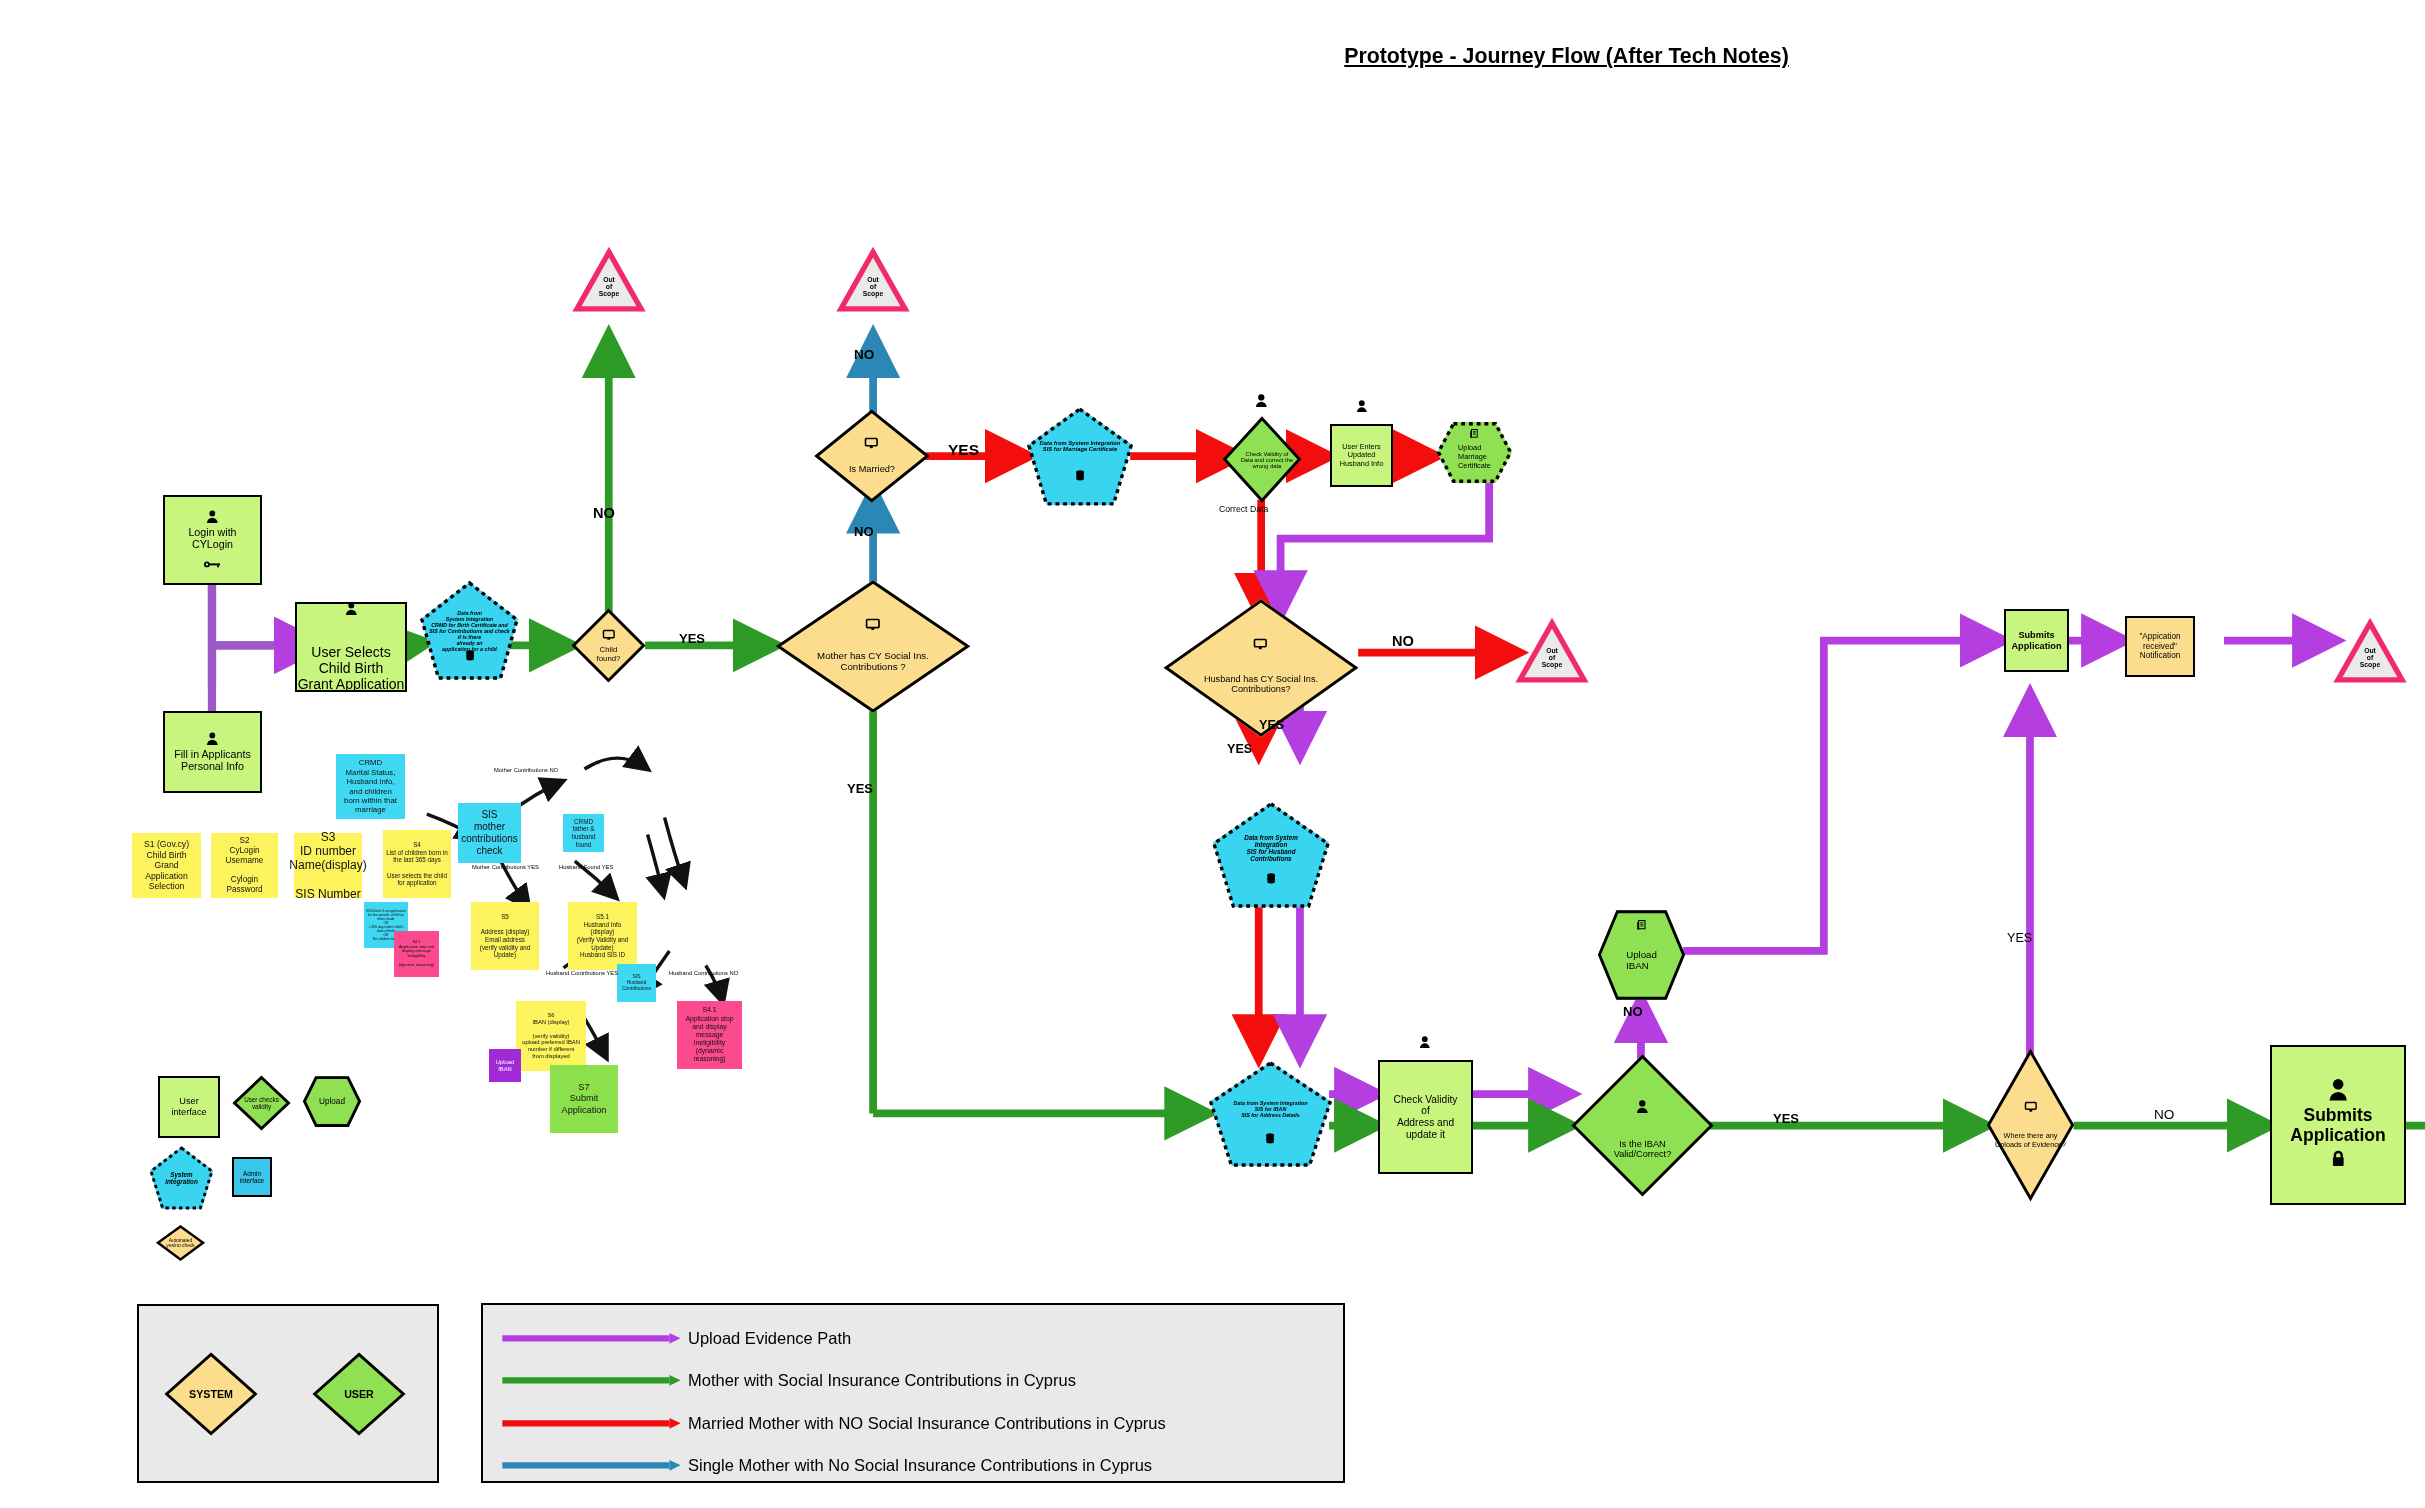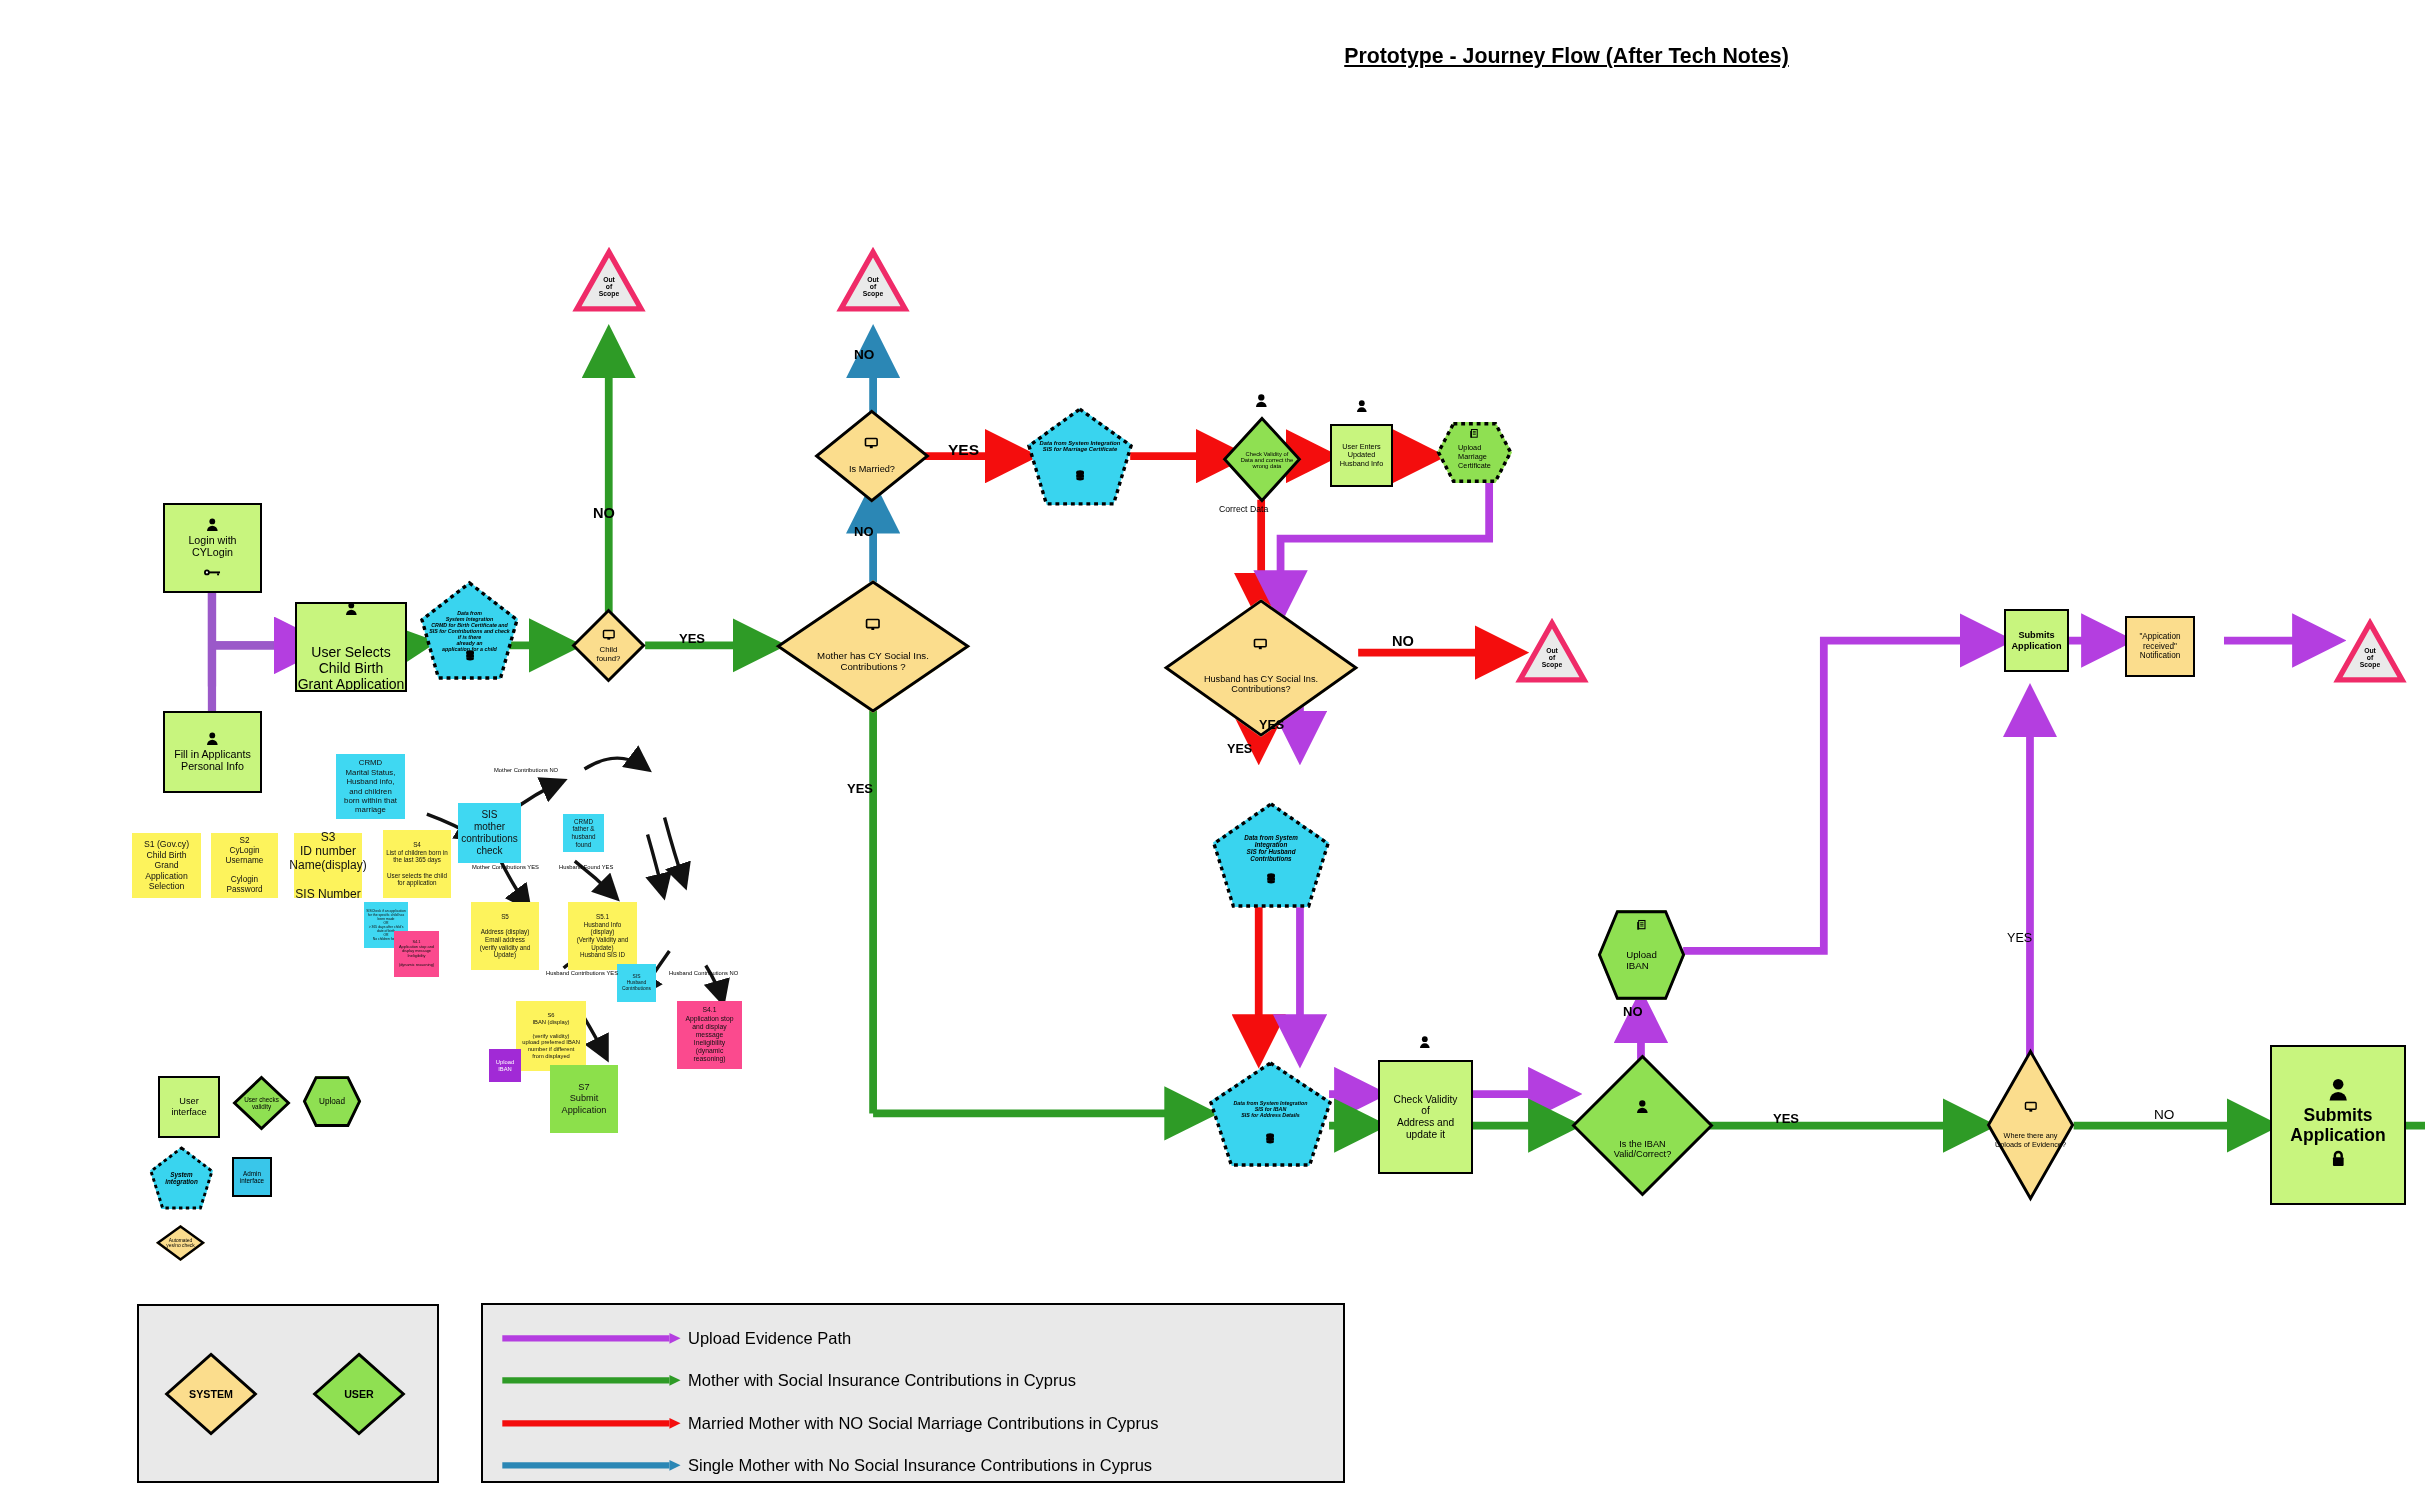--- a/index.html
+++ b/index.html
@@ -157,21 +157,21 @@
     <path d="M1030,1770 Q1060,1830 1090,1870" marker-end="url(#ahK)"></path>
     <path d="M1335,1720 Q1355,1790 1368,1845" marker-end="url(#ahK)"></path>
     <path d="M1370,1685 Q1390,1760 1412,1825" marker-end="url(#ahK)"></path>
     <path d="M1380,1960 Q1345,2010 1318,2050" marker-end="url(#ahK)"></path>
     <path d="M1162,1995 Q1190,1970 1245,1965" marker-end="url(#ahK)"></path>
     <path d="M1455,1990 Q1480,2030 1490,2065" marker-end="url(#ahK)"></path>
     <path d="M1200,2090 Q1230,2140 1250,2180" marker-end="url(#ahK)"></path>
   </g>
 </svg>
 
-<div class="node rect" style="left:163px;top:495px;width:99px;height:90px;font-size:10.7px;margin-top:8px;">
+<div class="node rect" style="left:163px;top:495px;width:99px;height:90px;font-size:10.7px;">
   <span class="ico">
     <svg width="12.6" height="13.6" viewBox="0 0 26 28">
         <circle cx="13" cy="7" r="6" fill="#000"></circle>
         <path d="M2,27 a11,11 0 0 1 22,0 z" fill="#000"></path>
       </svg>
   </span>
   <span class="lbl">Login with
 CYLogin</span>
   <span class="ico" style="margin-top:7.8px;">
     <svg width="16.5" height="6.8" viewBox="0 0 34 14">
@@ -700,21 +700,21 @@
     <polygon points="345,2 368,13 345,24" fill="#2e9b26"></polygon>
   </svg>
   <span class="legend-text">Mother with Social Insurance Contributions in Cyprus</span>
 </div>
 
 <div class="legend-row" style="left:502px;top:1414px;">
   <svg width="175" height="12.6" viewBox="0 0 360 26">
     <line x1="0" y1="13" x2="345" y2="13" stroke="#f40d0d" stroke-width="13"></line>
     <polygon points="345,2 368,13 345,24" fill="#f40d0d"></polygon>
   </svg>
-  <span class="legend-text">Married Mother with NO Social Marriage Contributions in Cyprus</span>
+  <span class="legend-text">Married Mother with NO Social Insurance Contributions in Cyprus</span>
 </div>
 
 <div class="legend-row" style="left:502px;top:1456px;">
   <svg width="175" height="12.6" viewBox="0 0 360 26">
     <line x1="0" y1="13" x2="345" y2="13" stroke="#2b87b5" stroke-width="13"></line>
     <polygon points="345,2 368,13 345,24" fill="#2b87b5"></polygon>
   </svg>
   <span class="legend-text">Single Mother with No Social Insurance Contributions in Cyprus</span>
 </div>
 

